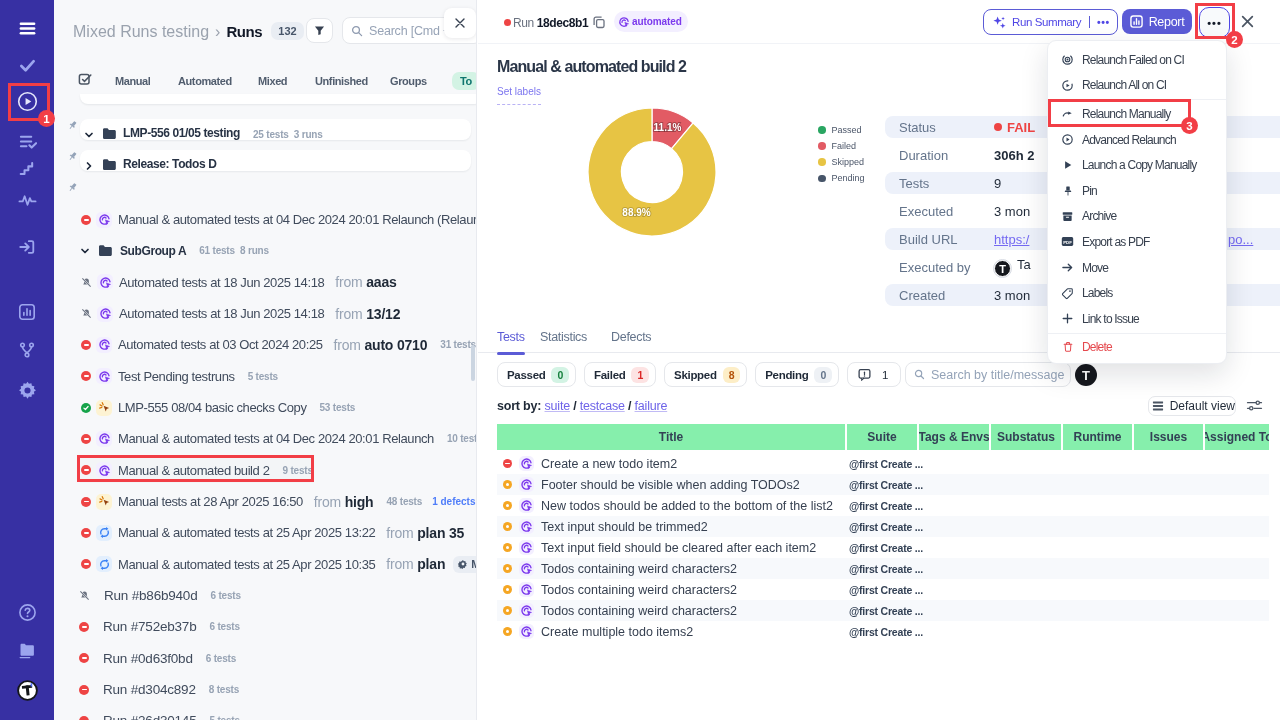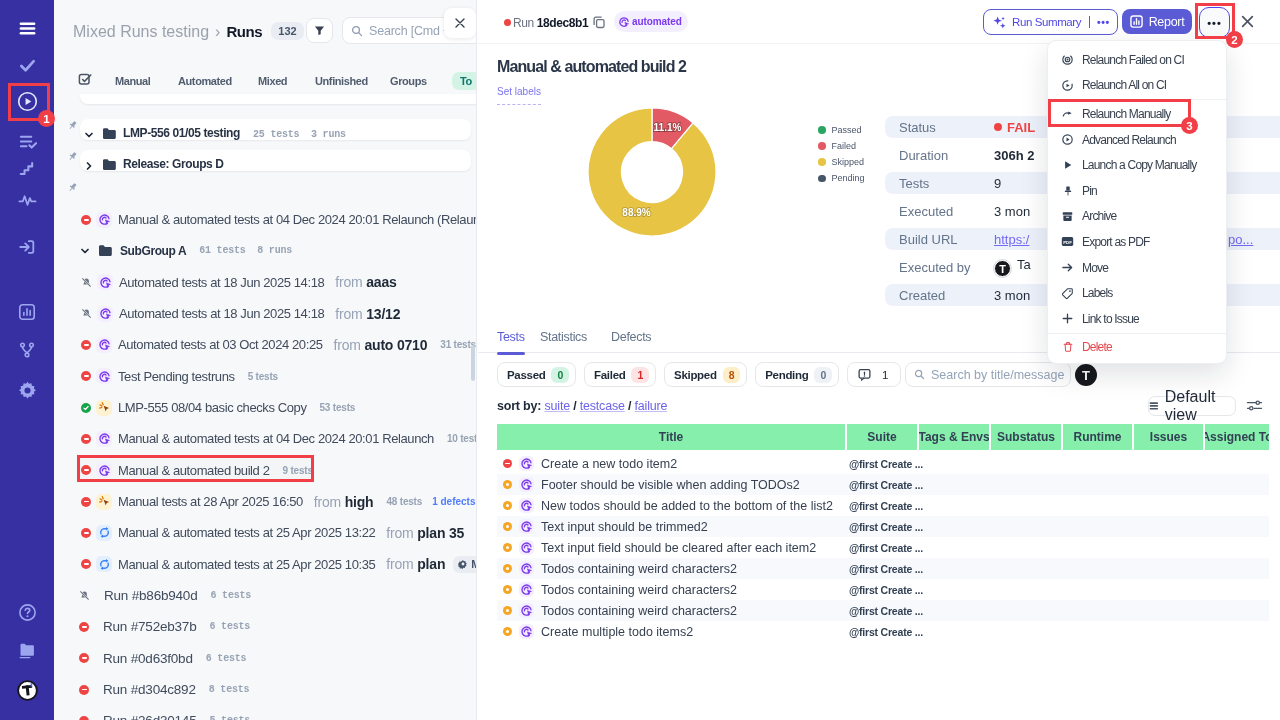--- a/index.html
+++ b/index.html
@@ -23,21 +23,21 @@
 .tabsrow span { position:absolute; top:3px; }
 .greenpill { background:#d3f3e4; color:#0f766e; border-radius:7px; padding:3px 8px; font-size:11px; }
 
 .llist { position:absolute; left:0; top:110px; width:100%; }
 .lrow { height:31.33px; display:flex; align-items:center; position:relative; }
 .pinbox { position:absolute; left:13px; top:50%; transform:translateY(-50%); width:13px; }
 .gcard { margin-left:26px; margin-right:5px; flex:1; height:21px; background:#fff; border-radius:8px; box-shadow:0 1px 2px rgba(15,23,42,.07); display:flex; align-items:flex-end; padding-left:0;margin-top:7px; }
 .chev { margin:0 4px 0 4px; flex:none; }
 .fold { margin:0 6px 0 4px; flex:none; }
 .gtitle { flex:none; font-size:12px; letter-spacing:-0.4px; font-weight:700; color:#273244; white-space:nowrap; }
-.gmeta { flex:none; font-size:10px; letter-spacing:-0.2px; color:#97a3b4; font-weight:700; margin-left:13px; white-space:nowrap;font-family:Liberation Mono, monospace; }
+.gmeta { flex:none; font-size:10px; letter-spacing:-0.2px; color:#97a3b4; font-weight:700; margin-left:13px; white-space:nowrap; }
 .subg { padding-left:22px; }
 .subg .fold { margin-right:7px; }
 .rrow { padding-left:27px; }
 .rrow.sel { background:linear-gradient(#f3f5f7,#f3f5f7) no-repeat 26px 3px; background-size:234px 25px; }
 .hrow { padding-left:25px; }
 .st { width:10px; height:10px; border-radius:50%; flex:none; display:flex; align-items:center; justify-content:center; }
 .stfail { background:#ee4444; }
 .stpass { background:#16a34a; }
 .stskip { background:#f5a623; }
 .st .minus { width:5px; height:1.8px; background:#fff; border-radius:1px; }
@@ -98,21 +98,21 @@
 .fpill { height:25px; border:1px solid #e5e7eb; background:#fff; border-radius:8px; display:flex; align-items:center; font-size:11.5px; letter-spacing:-0.3px; color:#1f2937; font-weight:700; padding:0 6px 0 9px; gap:6px; }
 .cnt { font-size:10.5px; font-weight:700; border-radius:6px; padding:2px 6px; }
 .cnt.g { background:#d3f3e4; color:#15803d; }
 .cnt.r { background:#fde3e3; color:#dc2626; }
 .cnt.y { background:#fdeec7; color:#b45309; }
 .cnt.n { background:#eef1f5; color:#64748b; }
 .searchtests { position:absolute; left:427px; top:362px; width:166px; height:25px; border:1px solid #e5e7eb; border-radius:8px; background:#fff; display:flex; align-items:center; padding-left:8px; gap:6px; color:#94a3b8; font-size:12.5px; white-space:nowrap; overflow:hidden; }
 .avatar2 { position:absolute; left:597px; top:364px; width:22px; height:22px; background:#16181d; border-radius:50%; color:#fff; font-weight:700; font-size:13px; display:flex; align-items:center; justify-content:center; }
 .sortrow { position:absolute; left:19px; top:399px; font-size:12.5px; letter-spacing:-0.2px; color:#1f2937; font-weight:700; }
 .sortrow a { color:#6d63e8; font-weight:400; text-decoration:underline; text-decoration-color:#c0baf5; }
-.dviewbtn { position:absolute; left:670px; top:396px; width:88px; height:20px; border:1px solid #e5e7eb; border-radius:7px; background:#fff; display:flex; align-items:center; justify-content:flex-start; gap:6px; font-size:16px; color:#1f2937; font-weight:400; }
+.dviewbtn { position:absolute; left:670px; top:396px; width:88px; height:20px; border:1px solid #e5e7eb; border-radius:7px; background:#fff; display:flex; align-items:center; justify-content:flex-end; gap:6px; font-size:12px; color:#1f2937; font-weight:400; }
 .sliders { position:absolute; left:768px; top:398px; }
 
 .ttable { position:absolute; left:19px; top:424px; width:772px; }
 .thead { display:flex; height:26px; gap:2px; }
 .th { background:#86efac; display:flex; align-items:center; justify-content:center; font-size:12px; font-weight:700; color:#334155; white-space:nowrap; overflow:hidden; }
 .trow { height:21px; display:flex; align-items:center; padding-left:6px; }
 .trow.alt { background:#f7f9fc; }
 .trow .st { width:9px; height:9px; }
 .trow .ricon { width:15px; height:15px; margin-left:7px; }
 .ttitle { font-size:12.5px; color:#374151; margin-left:7px; white-space:nowrap; }
@@ -291,21 +291,21 @@
                 <rect x="5.6" y="7" width="0.9" height="3.6" rx="0.45"></rect>
               </g>
             </svg></span>
           <div class="gcard">
             <svg class="chev" viewBox="0 0 10 10" width="10" height="10">
               <path d="M3.5 2 L6.5 5 L3.5 8" fill="none" stroke="#1e293b" stroke-width="1.7" stroke-linecap="round" stroke-linejoin="round"></path>
             </svg>
             <svg class="fold" viewBox="0 0 16 14" width="15" height="13">
               <path d="M1 3 c0-1 .6-1.6 1.5-1.6 h3.4 l1.5 1.7 h5.8 c1 0 1.6.6 1.6 1.5 v6.6 c0 1-.6 1.6-1.6 1.6 h-10.7 c-1 0-1.5-.6-1.5-1.6 z" fill="#344156"></path>
             </svg>
-            <span class="gtitle">Release: Groups D</span>
+            <span class="gtitle">Release: Todos D</span>
           </div>
         </div>
         <div class="lrow">
           <span class="pinbox"><svg class="pin" viewBox="0 0 12 12" width="11" height="11">
               <g transform="rotate(40 6 6)" fill="#94a3b8">
                 <rect x="4.4" y="1" width="3.2" height="4.6" rx="0.6"></rect>
                 <path d="M3.4 5.4 h5.2 l0.6 1.6 h-6.4 z"></path>
                 <rect x="5.6" y="7" width="0.9" height="3.6" rx="0.45"></rect>
               </g>
             </svg></span>

